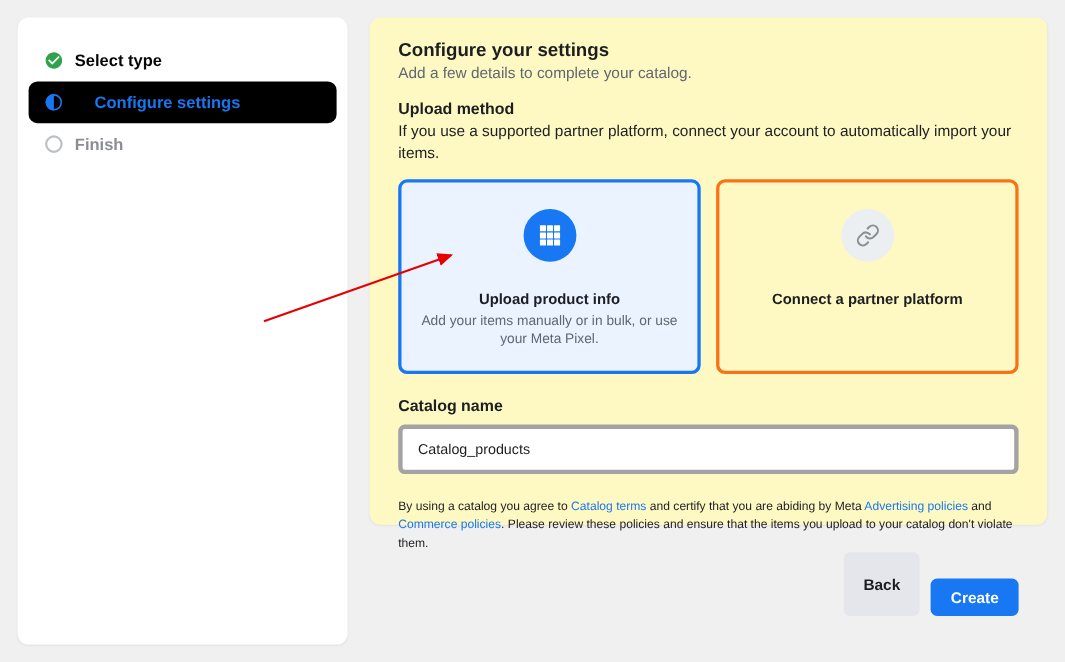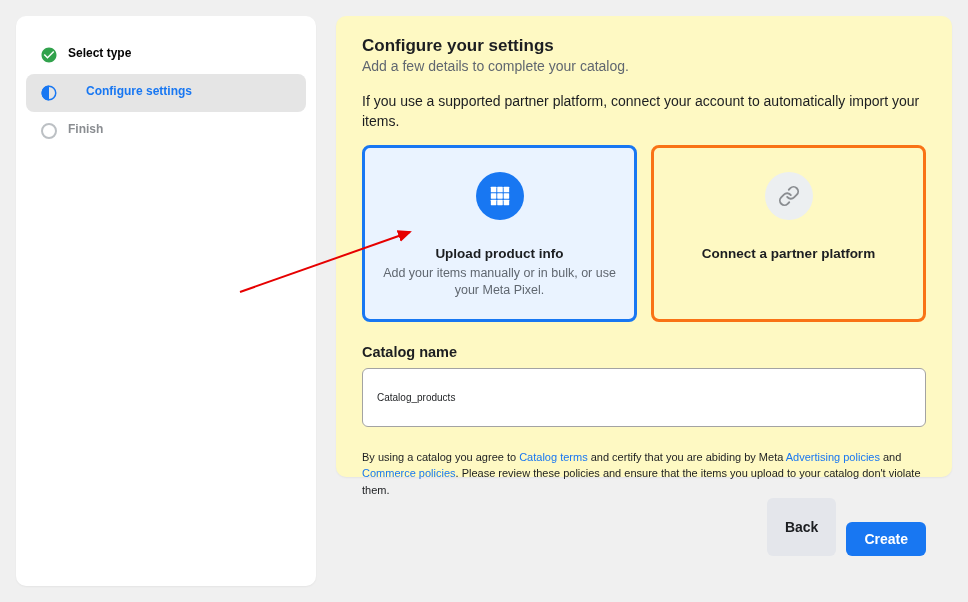--- a/index.html
+++ b/index.html
@@ -19,38 +19,39 @@
     .sidebar {
       background: #fff;
       border-radius: 10px;
       width: 300px;
       padding: 20px 10px;
       box-shadow: 0 1px 2px rgba(0,0,0,0.05);
       height: 570px;
     }
     .step {
       display: flex;
+      align-items: center;
       gap: 10px;
       padding: 10px 14px;
       border-radius: 8px;
-      font-size: 12px;
+      font-size: 15px;
       font-weight: 600;
       cursor: pointer;
     }
     .step .circle {
       width: 18px;
       height: 18px;
       display: flex;
       align-items: center;
       justify-content: center;
     }
     .step-done .circle svg { fill: #31a24c; }
     .step-done { color: #050505; }
     .step-active {
-      background: #e5e5e5;
+      background: #000000;
       color: #1877f2;
       gap: 28px;
     }
     .step-pending { color: #8a8d91; }
     .step-pending .circle .ring {
       width: 16px; height: 16px;
       border: 2px solid #bcc0c4;
       border-radius: 50%;
     }
 
@@ -124,23 +125,23 @@
       color: #1c1e21;
       margin-bottom: 4px;
     }
     .card-desc {
       font-size: 12.5px;
       color: #606770;
       line-height: 1.35;
     }
     .input {
       width: 100%;
-      padding: 23px 14px;
-      font-size: 10px;
-      border: 1px solid #a3a3a3;
+      padding: 11px 14px;
+      font-size: 13px;
+      border: 4px solid #a3a3a3;
       border-radius: 6px;
       color: #1c1e21;
       margin-bottom: 22px;
     }
     .terms {
       font-size: 11px;
       color: #1c1e21;
       line-height: 1.5;
     }
     .terms a { color: #1877f2; text-decoration: none; cursor: pointer; }
@@ -194,20 +195,21 @@
           <span class="ring"></span>
         </span>
       <span>Finish</span>
     </div>
   </aside>
 
   <main class="main">
     <h1 class="title">Configure your settings</h1>
     <p class="subtitle">Add a few details to complete your catalog.</p>
 
+    <div class="section-title">Upload method</div>
     <p class="section-sub">If you use a supported partner platform, connect your account to automatically import your items.</p>
 
     <div class="cards">
       <div class="card selected">
         <div class="icon-circle">
           <svg width="22" height="22" viewBox="0 0 24 24" fill="#fff">
               <path d="M3 3h6v6H3V3zm0 8h6v6H3v-6zm8-8h6v6h-6V3zm0 8h6v6h-6v-6zm8-8h2v6h-2V3zM3 19h6v2H3v-2zm8 0h6v2h-6v-2zm8-8h2v6h-2v-6z" opacity="0"></path>
               <rect x="2" y="2" width="6" height="6" rx="0.5"></rect>
               <rect x="9" y="2" width="6" height="6" rx="0.5"></rect>
               <rect x="16" y="2" width="6" height="6" rx="0.5"></rect>

